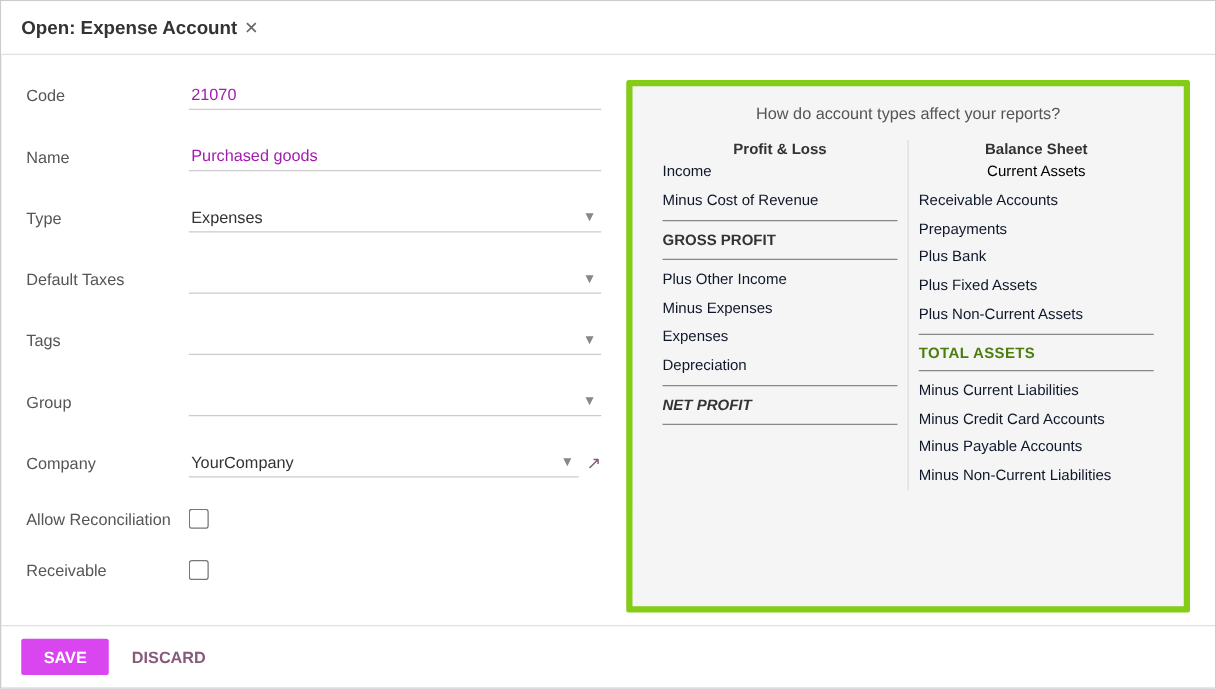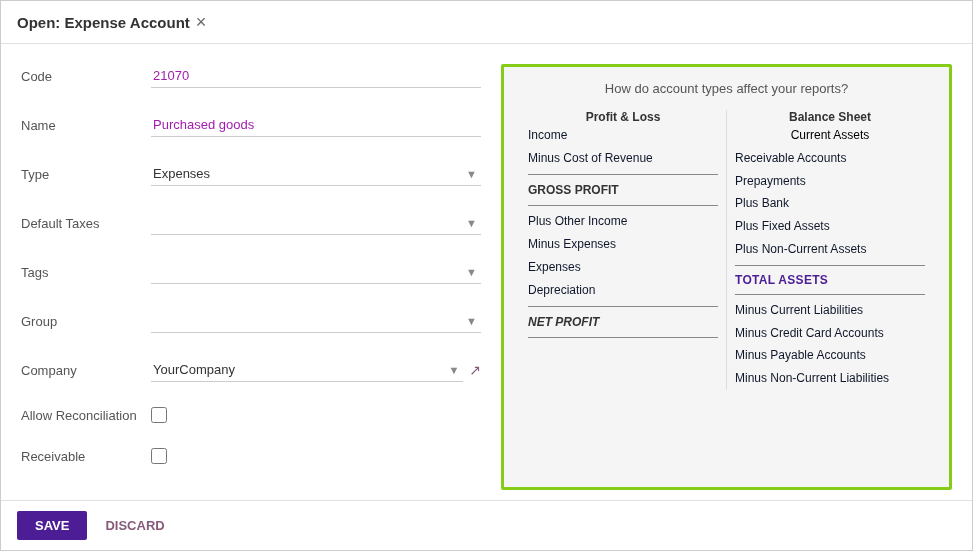--- a/index.html
+++ b/index.html
@@ -117,21 +117,21 @@
       flex-shrink: 0;
     }
     .checkbox-input {
       width: 16px;
       height: 16px;
       cursor: pointer;
     }
     .info-section {
       flex: 1;
       background: #f5f5f5;
-      border: 3px solid #84cc16;
+      border: 5px solid #84cc16;
       padding: 14px 16px;
       border-radius: 2px;
       overflow-y: auto;
     }
     .info-title {
       text-align: center;
       font-size: 13px;
       color: #555;
       margin-bottom: 14px;
     }
@@ -159,33 +159,33 @@
       line-height: 1.4;
     }
     .info-separator {
       border: none;
       border-top: 1.5px solid #888;
       margin: 4px 0;
     }
     .info-total {
       font-size: 12px;
       font-weight: bold;
-      color: #4c1d95;
+      color: #4d7c0f;
       padding: 3px 0;
       letter-spacing: 0.3px;
     }
     .dialog-footer {
       padding: 10px 16px;
       border-top: 1px solid #e0e0e0;
       display: flex;
       gap: 8px;
       align-items: center;
     }
     .btn-save {
-      background: #4c1d95;
+      background: #d946ef;
       color: #fff;
       border: none;
       padding: 7px 18px;
       font-size: 13px;
       font-weight: bold;
       cursor: pointer;
       border-radius: 2px;
     }
     .btn-discard {
       background: none;

